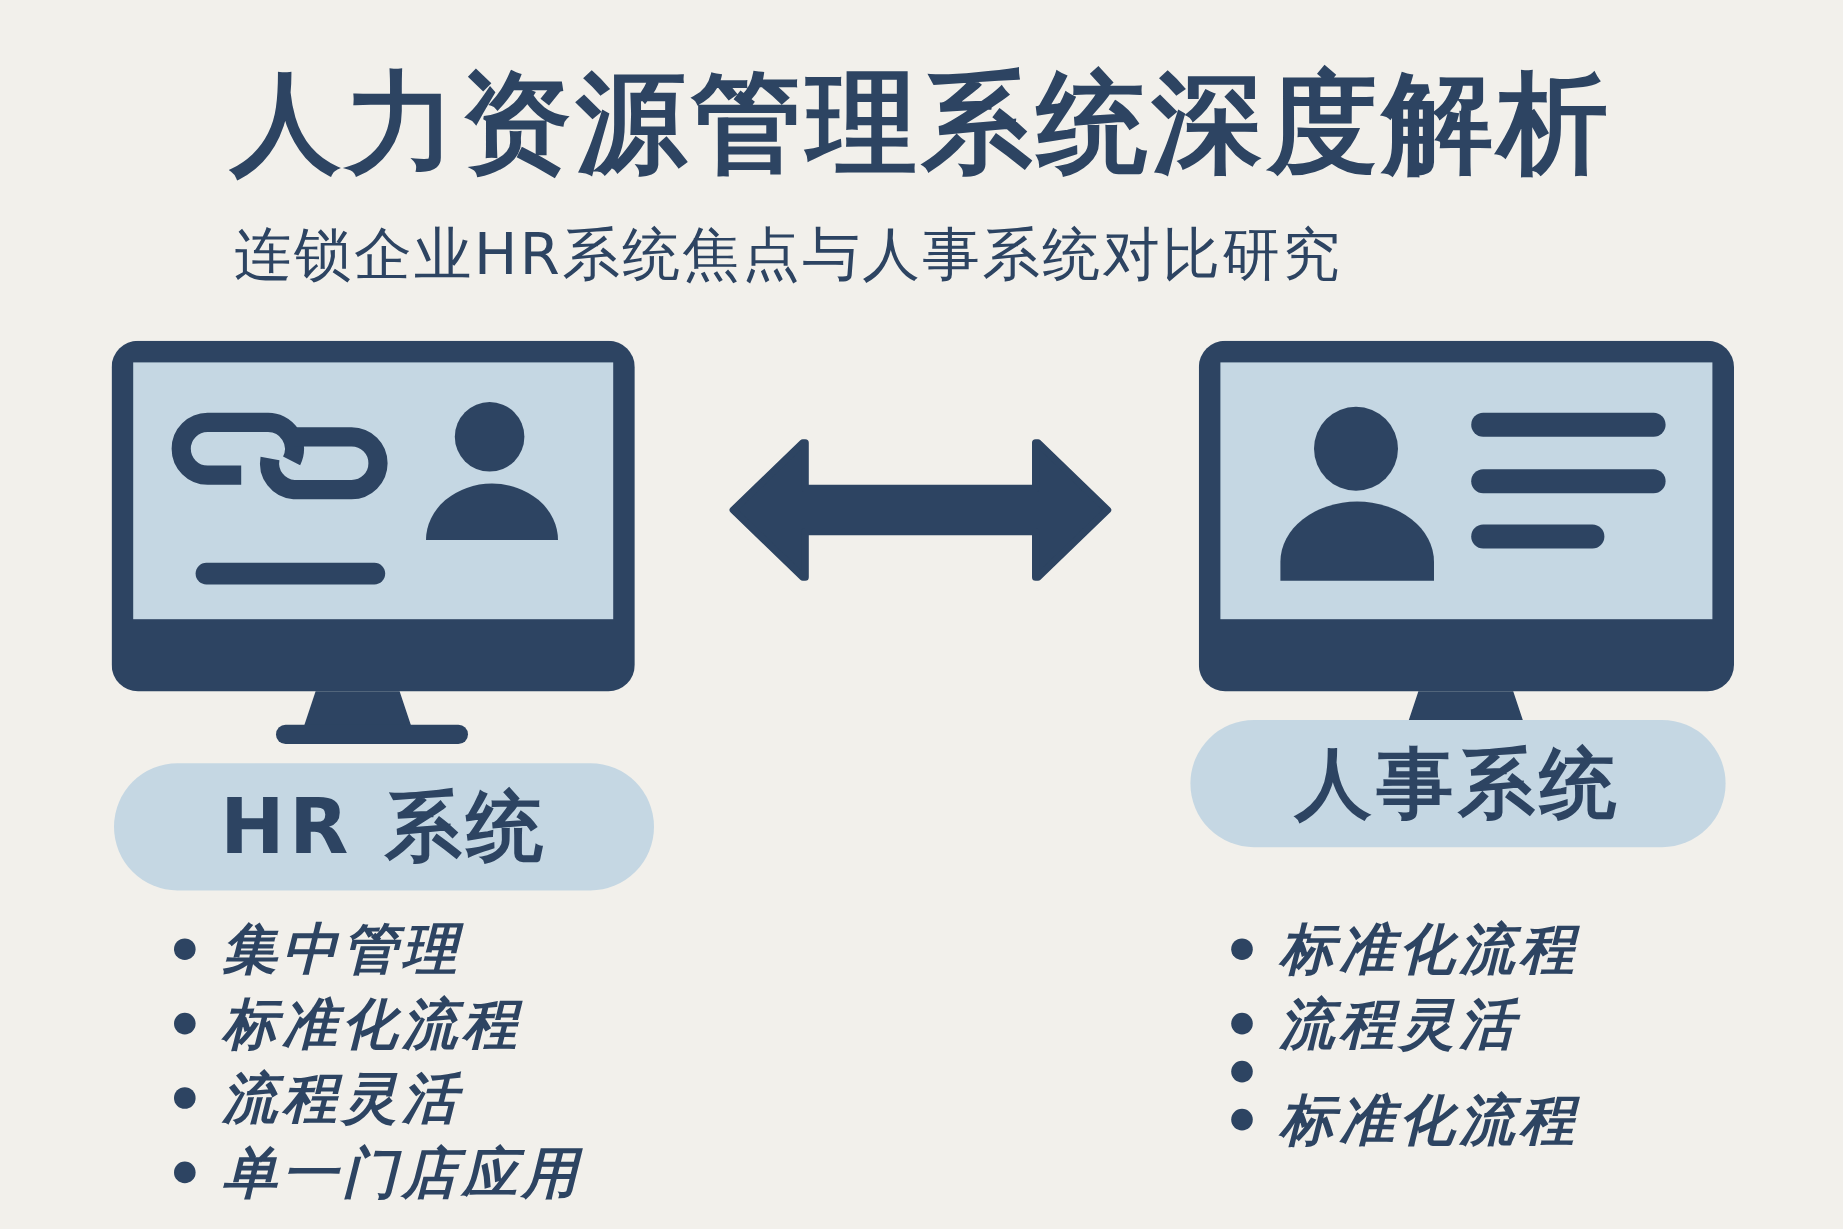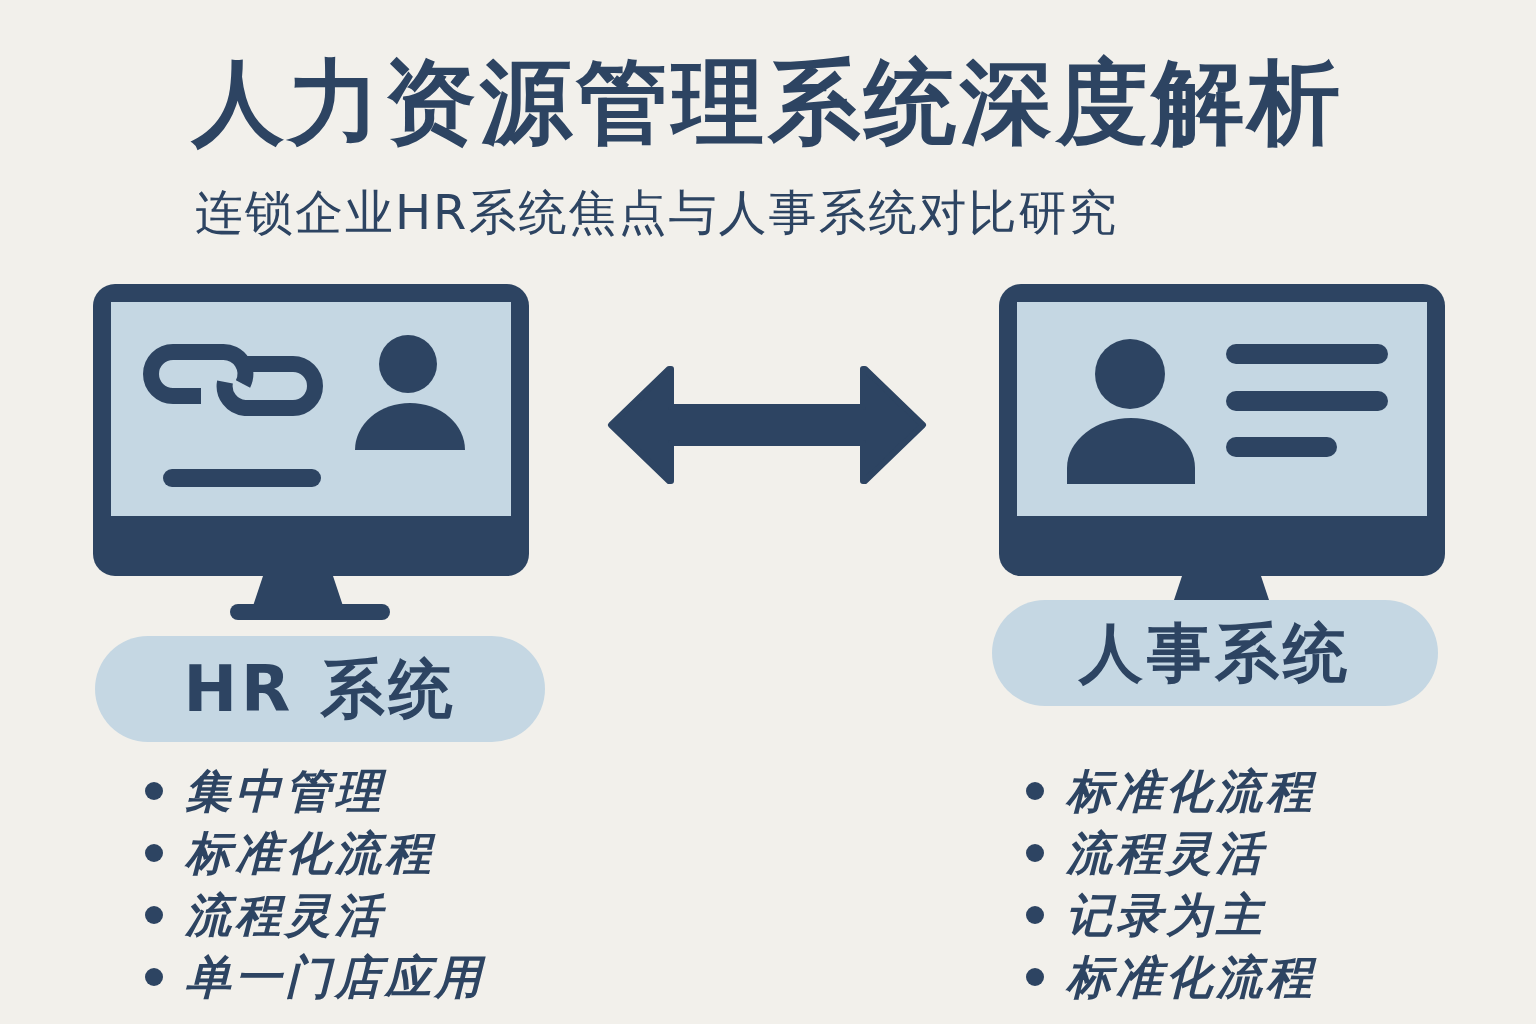--- a/index.html
+++ b/index.html
@@ -108,19 +108,18 @@
   <li>
       <span class="dot"></span>
       <span>标准化流程</span>
     </li>
   <li>
       <span class="dot"></span>
       <span>流程灵活</span>
     </li>
   <li>
       <span class="dot"></span>
-      <span>记录为主</span>
     </li>
   <li>
       <span class="dot"></span>
       <span>标准化流程</span>
     </li>
 </ul>
 
 </body></html>

